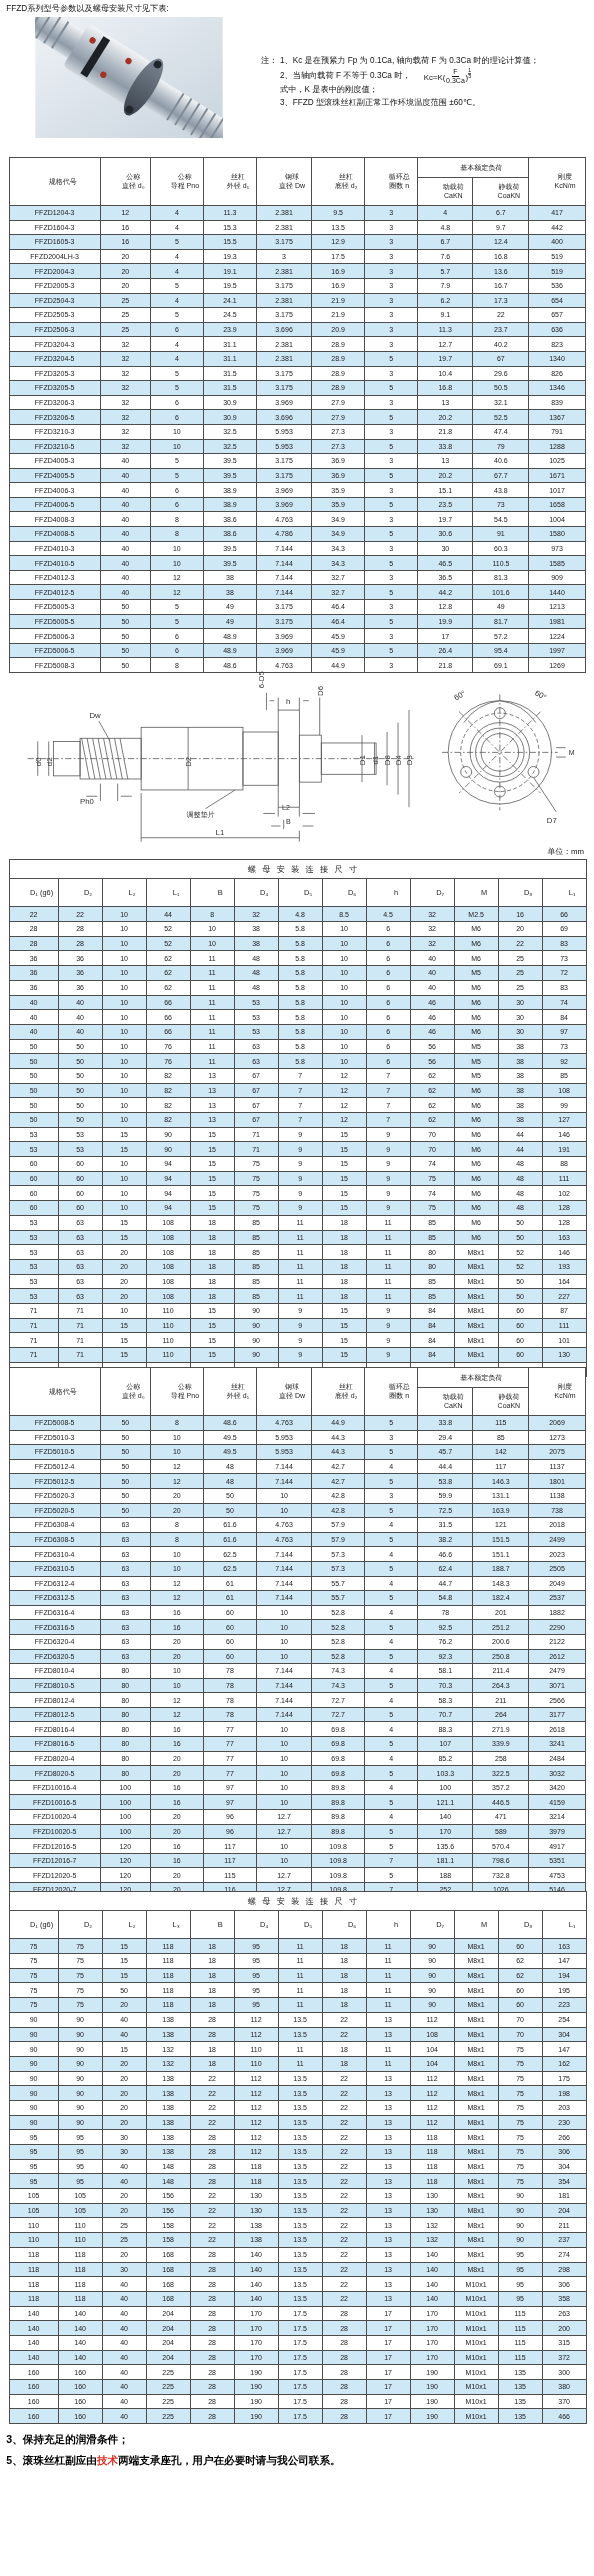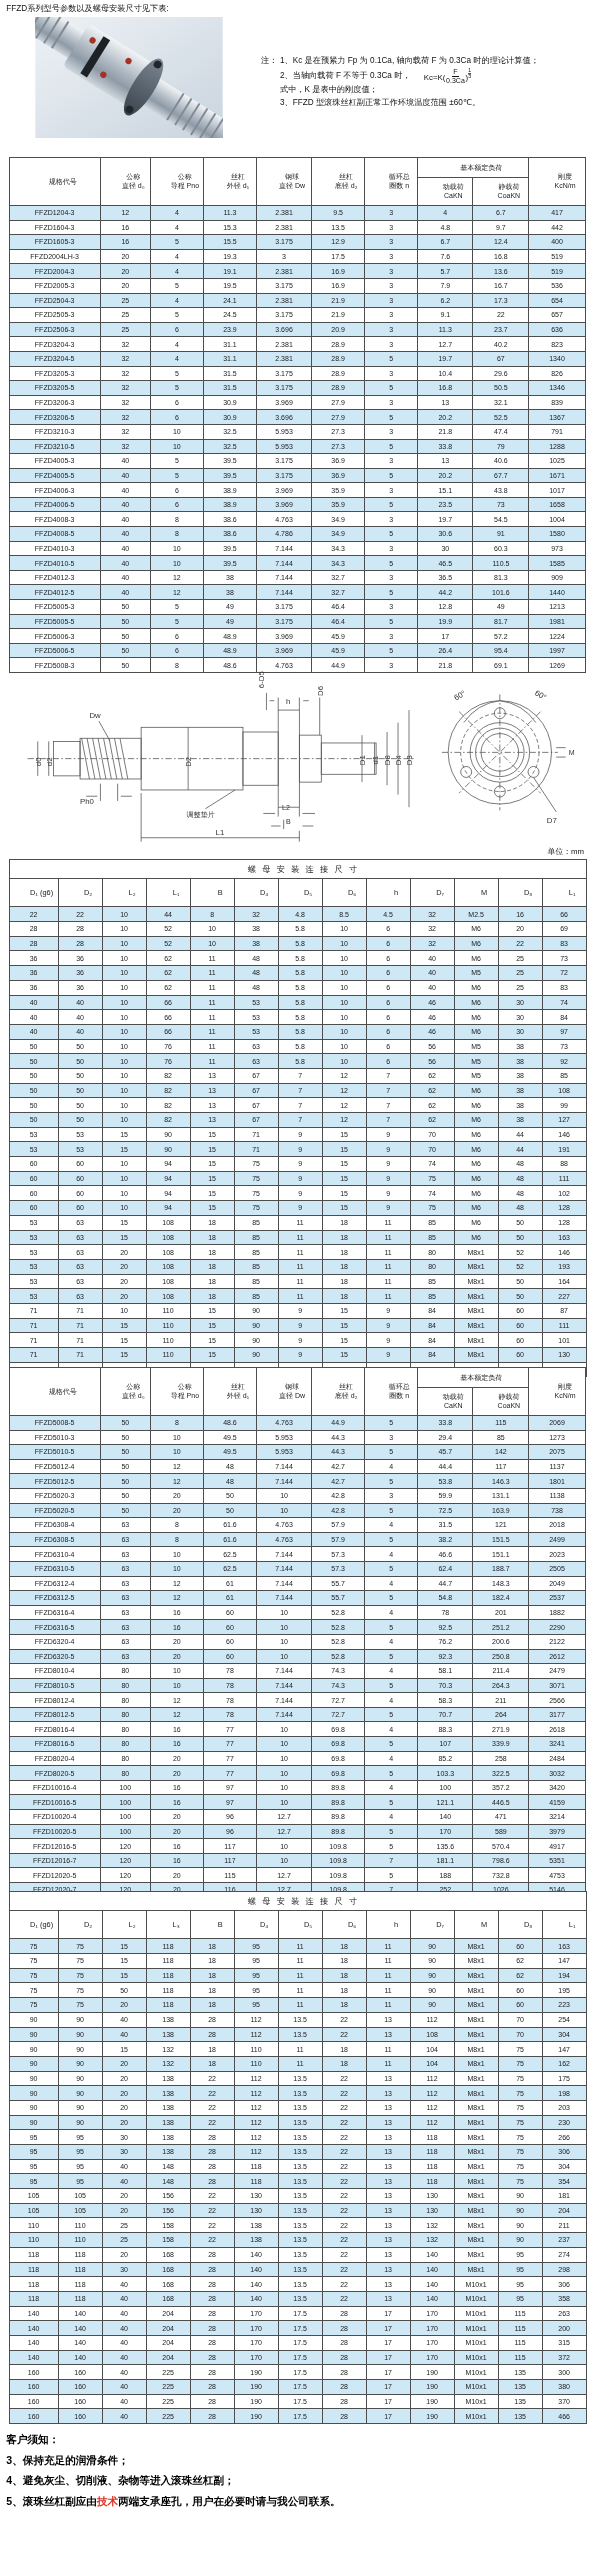--- a/index.html
+++ b/index.html
@@ -2169,20 +2169,18 @@
           <td>17</td>
           <td>190</td>
           <td>M10x1</td>
           <td>135</td>
           <td>466</td>
         </tr>
       </tbody>
   </table>
 
   <div class="abs" id="cust-notes">
-    <div>客户须知：</div>
     <div>3、保持充足的润滑条件；</div>
-    <div>4、避免灰尘、切削液、杂物等进入滚珠丝杠副；</div>
     <div><span>5、滚珠丝杠副应由</span><span class="red">技术</span><span>两端支承座孔，用户在必要时请与我公司联系。</span></div>
   </div>
 
 </div>
 
 
 </body></html>

